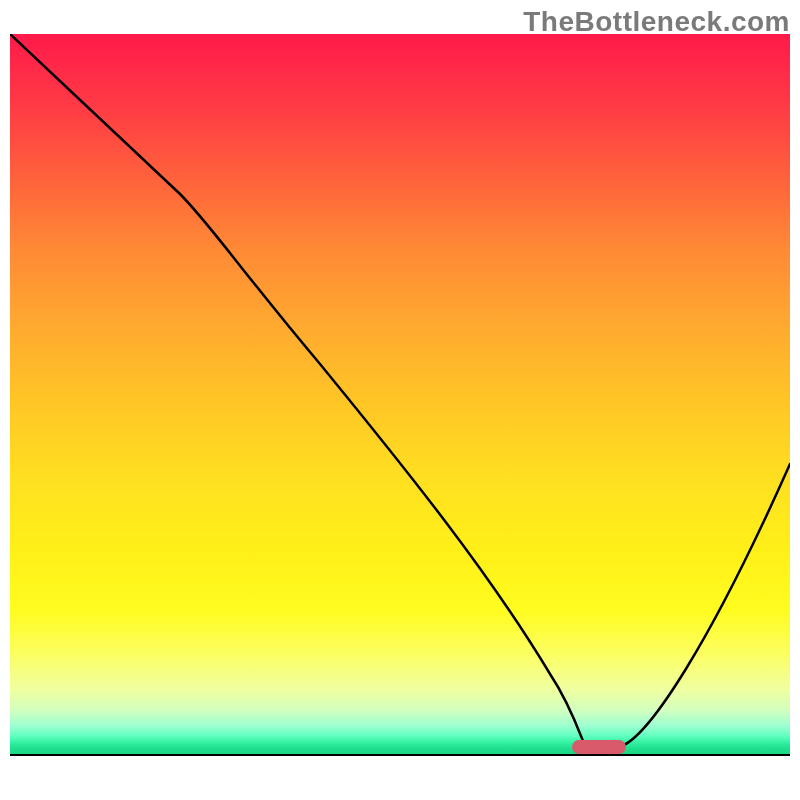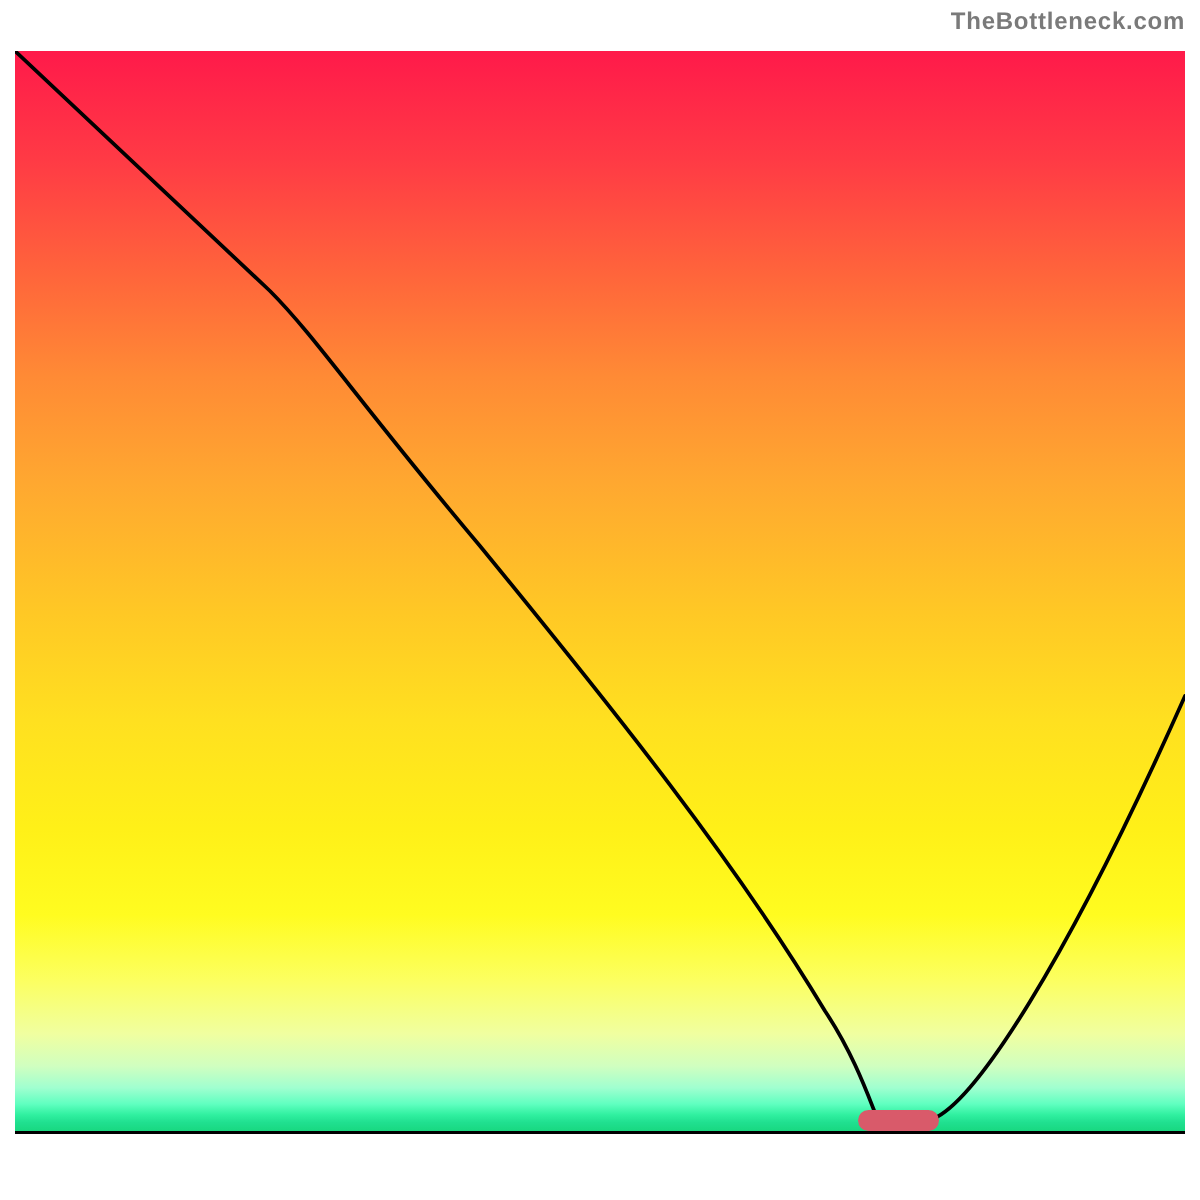--- a/index.html
+++ b/index.html
@@ -7,21 +7,21 @@
     width: 800px;
     height: 800px;
     background: #ffffff;
     position: relative;
     font-family: Arial, sans-serif;
   }
   .watermark {
     position: absolute;
     top: 6px;
     right: 10px;
-    font-size: 16px;
+    font-size: 28px;
     font-weight: bold;
     color: #7a7a7a;
     letter-spacing: 0.5px;
   }
   .chart-area {
     position: absolute;
     left: 10px;
     top: 34px;
     width: 780px;
     height: 756px;

